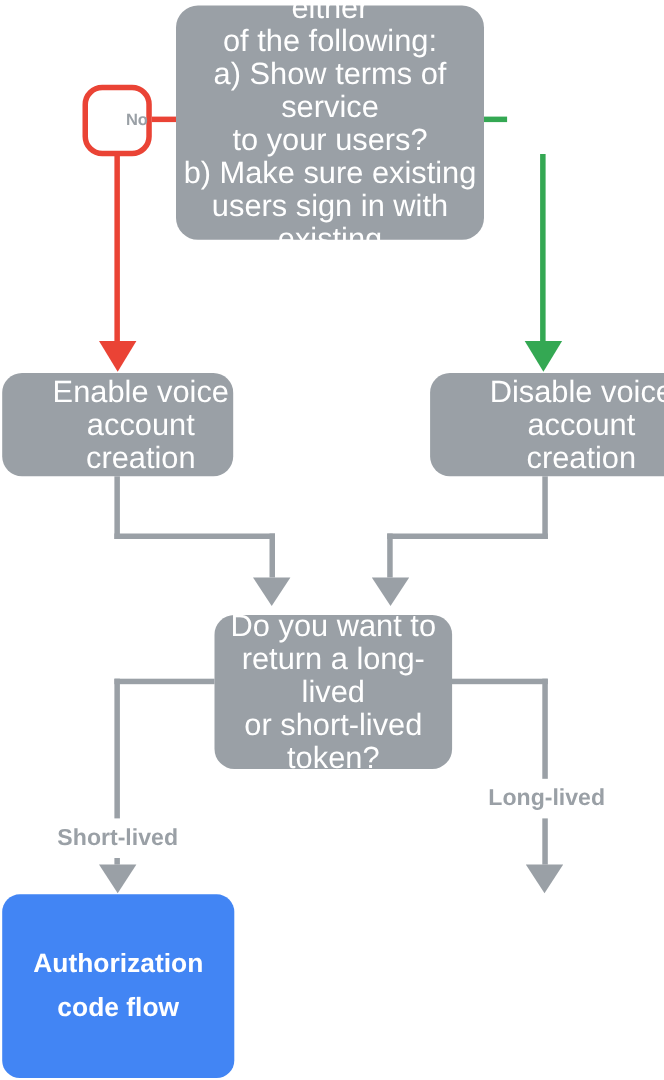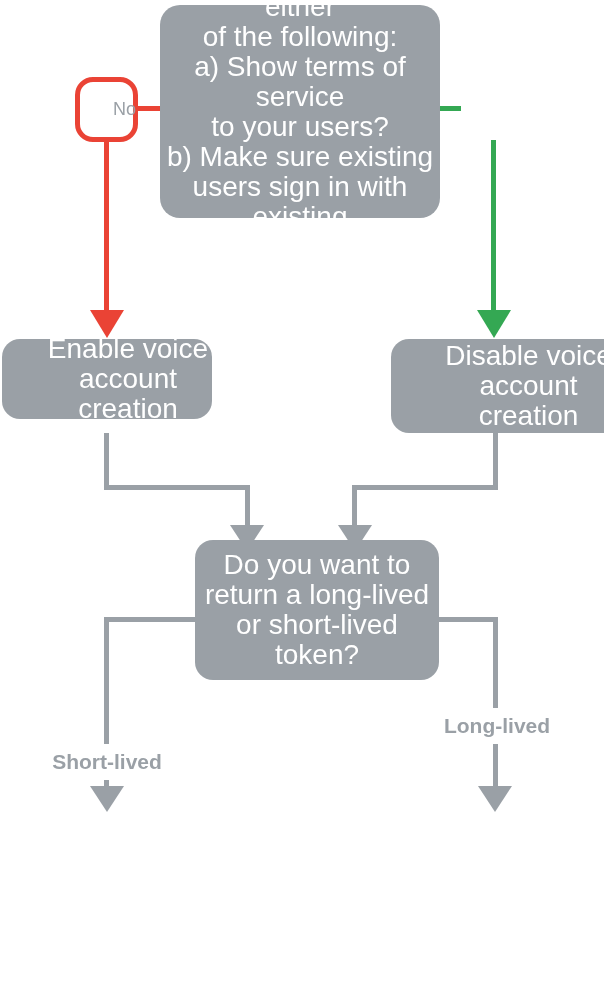--- a/index.html
+++ b/index.html
@@ -32,22 +32,22 @@
     line-height: 40px;
     border-radius: 16px;
   }
   .badge {
     position: absolute;
     background: var(--c-badge_bg);
     border-radius: 18px;
     display: flex;
     align-items: center;
     justify-content: center;
-    font-weight: normal;
-    font-size: 18px;
+    font-weight: bold;
+    font-size: 15px;
     color: var(--c-label_text);
     box-sizing: border-box;
     padding-left: 36px;
   }
   .badge.red   { border: 5px solid var(--c-red); }
   .badge.green { border: 5px solid var(--c-green); }
   .lbl {
     position: absolute;
     background: var(--c-badge_bg);
     display: flex;
@@ -106,30 +106,32 @@
 of the following:
 a) Show terms of service
 to your users?
 b) Make sure existing
 users sign in with existing
 accounts?</div>
 
   <div class="badge red" style="left:75px; top:77px; width:63px; height:65px;">No</div>
 
 
-  <div class="node" style="left:2px; top:339px; width:210px; height:80px;padding-left:42px;">Enable voice
+  <div class="node" style="left:2px; top:339px; width:210px; height:94px;padding-left:42px;">Enable voice
 account creation</div>
 
   <div class="node" style="left:391px; top:339px; width:235px; height:94px;padding-left:40px;">Disable voice
 account creation</div>
 
-  <div class="node" style="left:195px; top:540px; width:244px; height:140px;">Do you want to
+  <div class="node" style="left:195px; top:559px; width:216px; height:140px;">Do you want to
 return a long-lived
 or short-lived
 token?</div>
 
   <div class="lbl" style="left:22px; top:744px; width:170px; height:36px;">Short-lived</div>
 
   <div class="lbl" style="left:412px; top:708px; width:170px; height:36px;">Long-lived</div>
 
+  <div class="node blue" style="left:2px; top:813px; width:211px; height:167px;">Authorization
+code flow</div>
 
 
 </div>
 
 </body></html>

